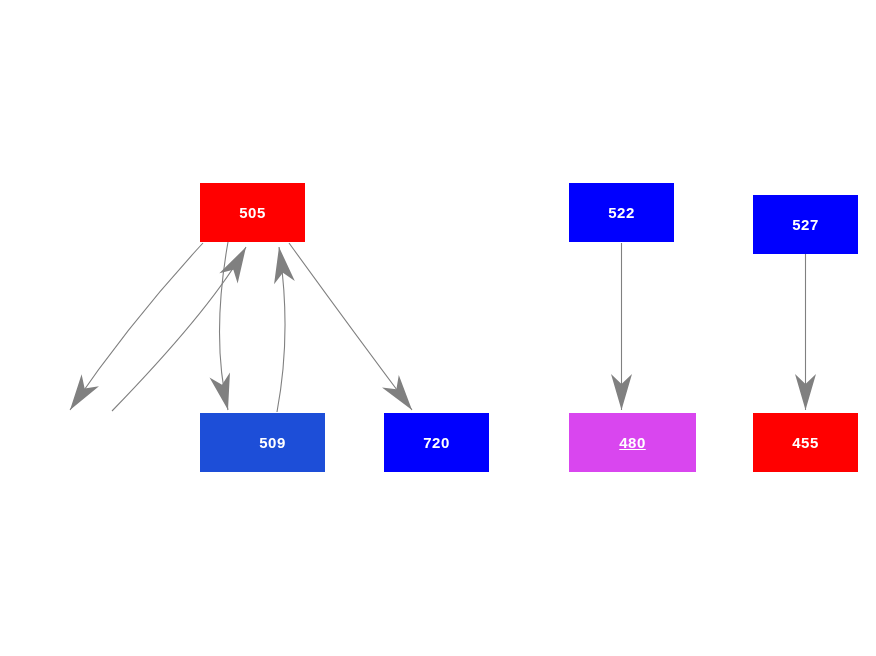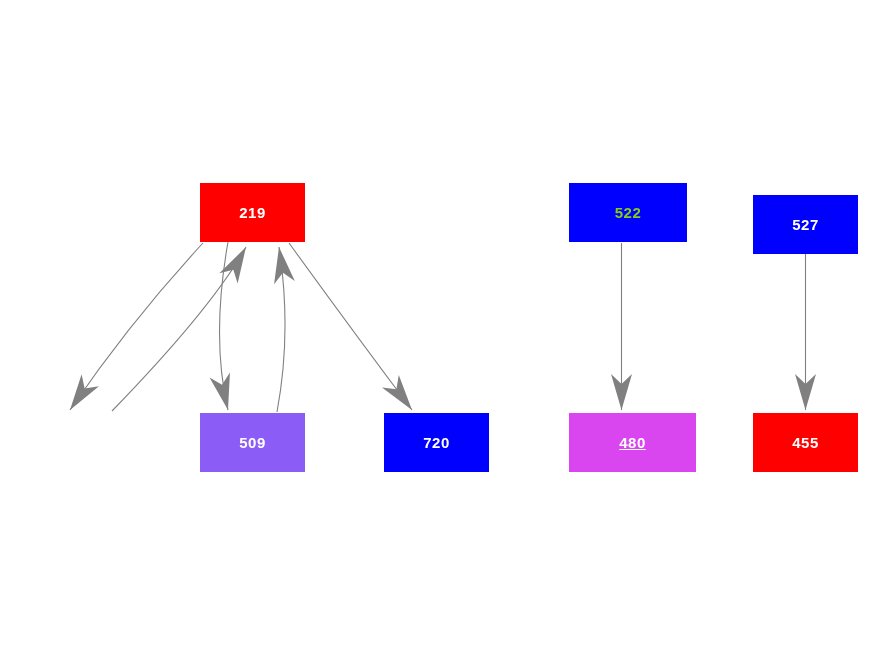--- a/index.html
+++ b/index.html
@@ -52,29 +52,29 @@
       <polygon points="0,0 -36,-10.5 -26,0 -36,10.5" fill="#808080" transform="translate(279,247) rotate(-98.69550287742479)"></polygon>
       <path d="M 289 243 Q 352 330 412 410" stroke="#808080"></path>
       <polygon points="0,0 -36,-10.5 -26,0 -36,10.5" fill="#808080" transform="translate(412,410) rotate(53.13010235415598)"></polygon>
       <path d="M 621.5 243 Q 621.5 327 621.5 410" stroke="#808080"></path>
       <polygon points="0,0 -36,-10.5 -26,0 -36,10.5" fill="#808080" transform="translate(621.5,410) rotate(90)"></polygon>
       <path d="M 805.5 243 Q 805.5 327 805.5 410" stroke="#808080"></path>
       <polygon points="0,0 -36,-10.5 -26,0 -36,10.5" fill="#808080" transform="translate(805.5,410) rotate(90)"></polygon>
     </svg>
 
 <div class="node" style="left: 200px; top: 183px; width: 105px; height: 59px; background: rgb(255, 0, 0); color: rgb(255, 255, 255);">
-      <span>219</span>
+      <span>505</span>
     </div>
-    <div class="node" style="left: 569px; top: 183px; width: 118px; height: 59px; background: rgb(0, 0, 255); color: #84cc16;">
+    <div class="node" style="left: 569px; top: 183px; width: 105px; height: 59px; background: rgb(0, 0, 255); color: #ffffff;">
       <span>522</span>
     </div>
     <div class="node" style="left: 753px; top: 183px; width: 105px; height: 59px; background: rgb(0, 0, 255); color: rgb(255, 255, 255); margin-top: 12px;">
       <span>527</span>
     </div>
-    <div class="node" style="left: 200px; top: 413px; width: 105px; height: 59px; background: #8b5cf6; color: rgb(255, 255, 255);">
+    <div class="node" style="left: 200px; top: 413px; width: 105px; height: 59px; background: #1d4ed8; color: rgb(255, 255, 255); padding-left: 20px;">
       <span>509</span>
     </div>
     <div class="node" style="left: 384px; top: 413px; width: 105px; height: 59px; background: rgb(0, 0, 255); color: rgb(255, 255, 255);">
       <span>720</span>
     </div>
     <div class="node" style="left: 569px; top: 413px; width: 127px; height: 59px; background: #d946ef; color: rgb(255, 255, 255); text-decoration: underline;">
       <span>480</span>
     </div>
     <div class="node" style="left: 753px; top: 413px; width: 105px; height: 59px; background: rgb(255, 0, 0); color: rgb(255, 255, 255);">
       <span>455</span>

